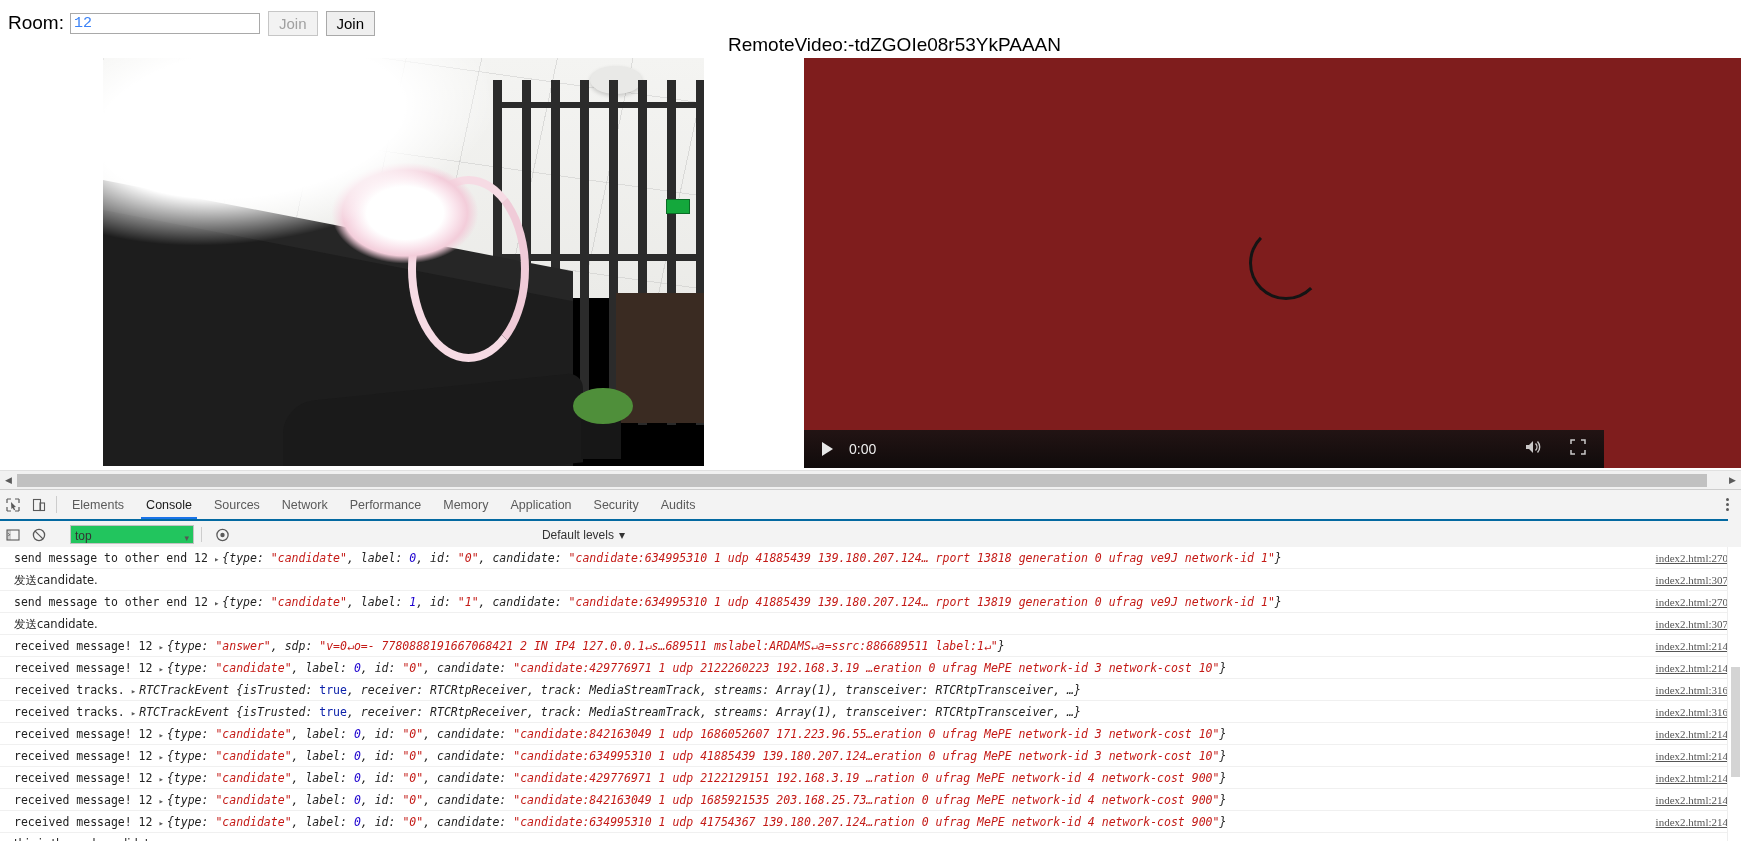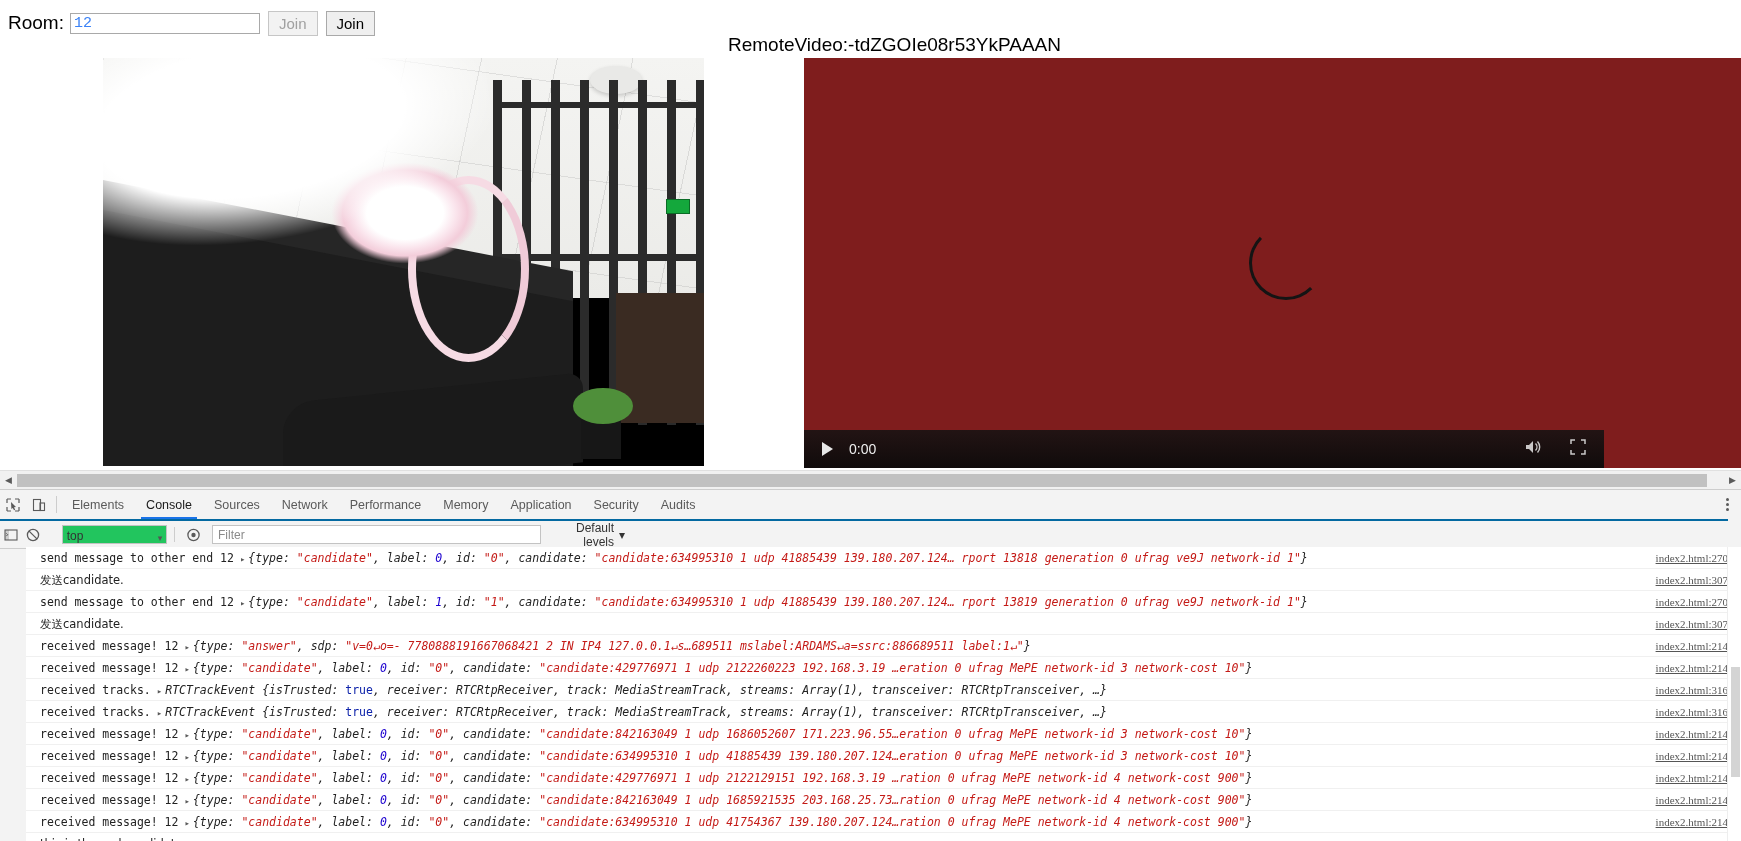--- a/index.html
+++ b/index.html
@@ -187,21 +187,21 @@
   }
   .filter-input::placeholder { color:#8b8b8b; }
   .levels {
     margin-left: 14px; font-size:12px; color:#333; cursor:pointer;
     display:flex; align-items:center; gap:5px;
   }
 
   
   #console-body {
     position:absolute; left:0; top: 57px; right:0; bottom:0;
-    background:#fff; overflow:hidden;margin-left:26px;
+    background:#fff; overflow:hidden;
   }
   .crow {
     position:relative; height:22px; line-height:22px;
     border-bottom:1px solid #f0f0f0;
     font-family:"DejaVu Sans Mono", monospace;
     font-size:11.5px; color:#222; white-space:nowrap; overflow:hidden;
     padding-left: 14px; box-sizing:border-box;
   }
   .crow .src {
     position:absolute; right: 13px; top:0;
@@ -346,21 +346,20 @@
       <span>top</span>
       <span class="caret">▾</span>
     </div>
     <div class="dt-sep" style="height:15px; margin:0 7px;"></div>
     <div class="fb-icon">
       <svg width="15" height="14" viewBox="0 0 15 14">
           <circle cx="7.5" cy="7" r="5.6" stroke="#5a5a5a" stroke-width="1.3" fill="none"></circle>
           <circle cx="7.5" cy="7" r="2.2" fill="#5a5a5a"></circle>
         </svg>
     </div>
-    <input class="filter-input" type="text" placeholder="Filter" style="">
     <div style="flex:1"></div>
     <div class="levels" style="margin-right:1116px;text-align:right;">
       <span>Default levels</span>
       <span>▾</span>
     </div>
   </div>
 
   <div id="dt-vscroll-top"></div>
 
   <div id="console-body">

